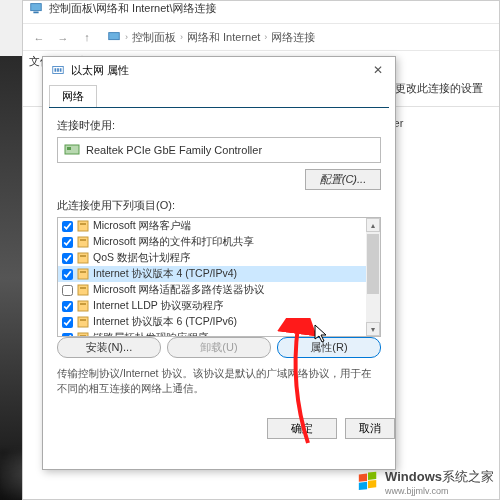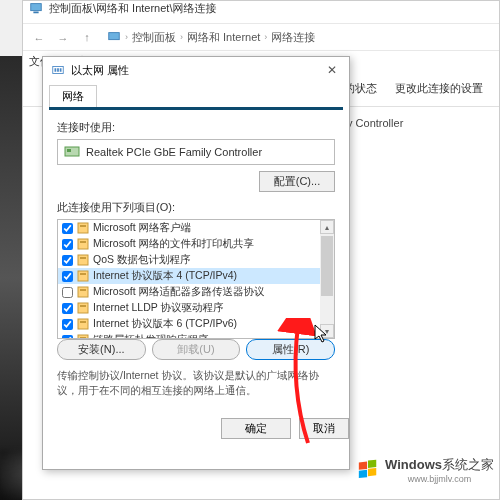--- a/index.html
+++ b/index.html
@@ -10,31 +10,31 @@
 .explorer-titlebar .icon { width: 14px; height: 14px; }
 .explorer-nav { height: 28px; background: #fff; border-top: 1px solid #e8e8e8; border-bottom: 1px solid #e8e8e8; display: flex; align-items: center; padding: 0 6px; gap: 4px; font-size: 11px; color: #555; }
 .nav-arrow { width: 20px; height: 20px; display: flex; align-items: center; justify-content: center; color: #888; }
 .breadcrumb { display: flex; align-items: center; gap: 4px; margin-left: 6px; }
 .breadcrumb .sep { color: #999; font-size: 9px; }
 .explorer-menu { height: 20px; padding: 0 6px; font-size: 11px; color: #333; display: flex; align-items: center; gap: 10px; }
 .explorer-toolbar { height: 36px; border-bottom: 1px solid #e0e0e0; padding: 0 10px; display: flex; align-items: center; gap: 18px; font-size: 11px; color: #333; }
 .explorer-body { padding: 10px; display: flex; gap: 12px; }
 .net-item { display: flex; align-items: center; gap: 6px; font-size: 11px; color: #444; }
 
-.dialog { position: absolute; left: 42px; top: 56px; width: 308px; height: 414px; background: #fff; border: 1px solid #aaa; box-shadow: 2px 2px 8px rgba(0,0,0,0.25); z-index: 10; }
+.dialog { position: absolute; left: 42px; top: 56px; width: 354px; height: 414px; background: #fff; border: 1px solid #aaa; box-shadow: 2px 2px 8px rgba(0,0,0,0.25); z-index: 10; }
 .dlg-titlebar { height: 26px; display: flex; align-items: center; justify-content: space-between; padding: 0 8px; font-size: 11px; }
 .dlg-titlebar .left { display: flex; align-items: center; gap: 6px; }
 .dlg-close { width: 18px; height: 18px; display: flex; align-items: center; justify-content: center; font-size: 12px; color: #555; }
 .tabstrip { height: 24px; padding: 0 6px; display: flex; align-items: center; }
 .tab { height: 22px; padding: 3px 12px 0; font-size: 11px; border: 1px solid #ccc; border-bottom: none; background: #fff; margin-bottom: -1px; }
-.tab-body { border-top: 3px solid #0c4a6e; margin: 0 6px; padding: 10px 8px 6px; height: 302px; font-size: 11px; color: #333; }
+.tab-body { border-top: 1px solid #0c4a6e; margin: 0 6px; padding: 10px 8px 6px; height: 302px; font-size: 11px; color: #333; }
 .label { margin-bottom: 4px; }
 .adapter-box { border: 1px solid #bbb; height: 26px; display: flex; align-items: center; gap: 6px; padding: 0 6px; margin-bottom: 6px; }
 .adapter-icon { width: 16px; height: 14px; }
-.config-row { display: flex; justify-content: flex-end; margin-bottom: 8px; }
+.config-row { display: flex; justify-content: flex-end; margin-bottom: 8px; font-style: italic; }
 .btn { height: 21px; min-width: 76px; padding: 0 10px; font-size: 11px; border: 1px solid #adadad; background: #f0f0f0; display: inline-flex; align-items: center; justify-content: center; cursor: pointer; }
 .list-box { border: 1px solid #bbb; height: 120px; overflow: hidden; position: relative; }
 .list-inner { position: absolute; left: 0; top: 0; right: 14px; bottom: 0; overflow: hidden; }
 .list-item { height: 16px; display: flex; align-items: center; gap: 4px; padding: 0 4px; font-size: 10.5px; white-space: nowrap; }
 .list-item.selected { background: #cce8ff; }
 .list-item input[type=checkbox] { width: 11px; height: 11px; }
 .proto-icon { width: 12px; height: 12px; display: inline-block; }
 .scrollbar-v { position: absolute; right: 0; top: 0; width: 14px; height: 100%; background: #f0f0f0; display: flex; flex-direction: column; }
 .sb-btn { height: 14px; background: #f0f0f0; display: flex; align-items: center; justify-content: center; font-size: 8px; color: #666; border: 1px solid #ccc; }
 .sb-track { flex: 1; background: #f0f0f0; position: relative; }
@@ -44,21 +44,21 @@
 .btn.disabled { color: #a0a0a0; }
 .btn.highlight { border-color: #0078d7; background: #e5f1fb; }
 .desc-box { }
 .desc-box .hd { margin-bottom: 3px; }
 .desc-box .txt { font-size: 10.5px; color: #555; line-height: 1.4; }
 .dlg-footer { height: 38px; display: flex; align-items: center; justify-content: flex-end; gap: 8px; padding: 0 0; }
 
 .red-arrow { position: absolute; z-index: 20; pointer-events: none; }
 .cursor { position: absolute; z-index: 21; width: 16px; height: 20px; pointer-events: none; }
 
-.watermark { position: absolute; right: 6px; bottom: 16px; display: flex; align-items: center; gap: 6px; font-size: 13px; color: #444; z-index: 30; text-align: center; }
+.watermark { position: absolute; right: 6px; bottom: 4px; display: flex; align-items: center; gap: 6px; font-size: 13px; color: #444; z-index: 30; }
 .win-logo { width: 22px; height: 22px; }
 
 .dark-strip { position: absolute; left: 0; top: 56px; width: 22px; height: 444px; background: linear-gradient(#2a2a2a,#555,#111); }
 .blur-overlay { position: absolute; left: 0; bottom: 0; width: 70px; height: 50px; background: radial-gradient(rgba(255,255,255,0.2),rgba(0,0,0,0.4)); filter: blur(2px); }
 </style>
 </head>
 <body>
 
 <div class="dark-strip"></div>
 <div class="blur-overlay"></div>

